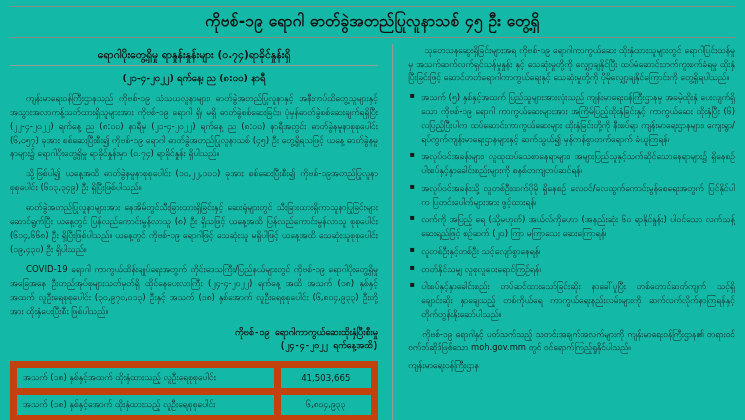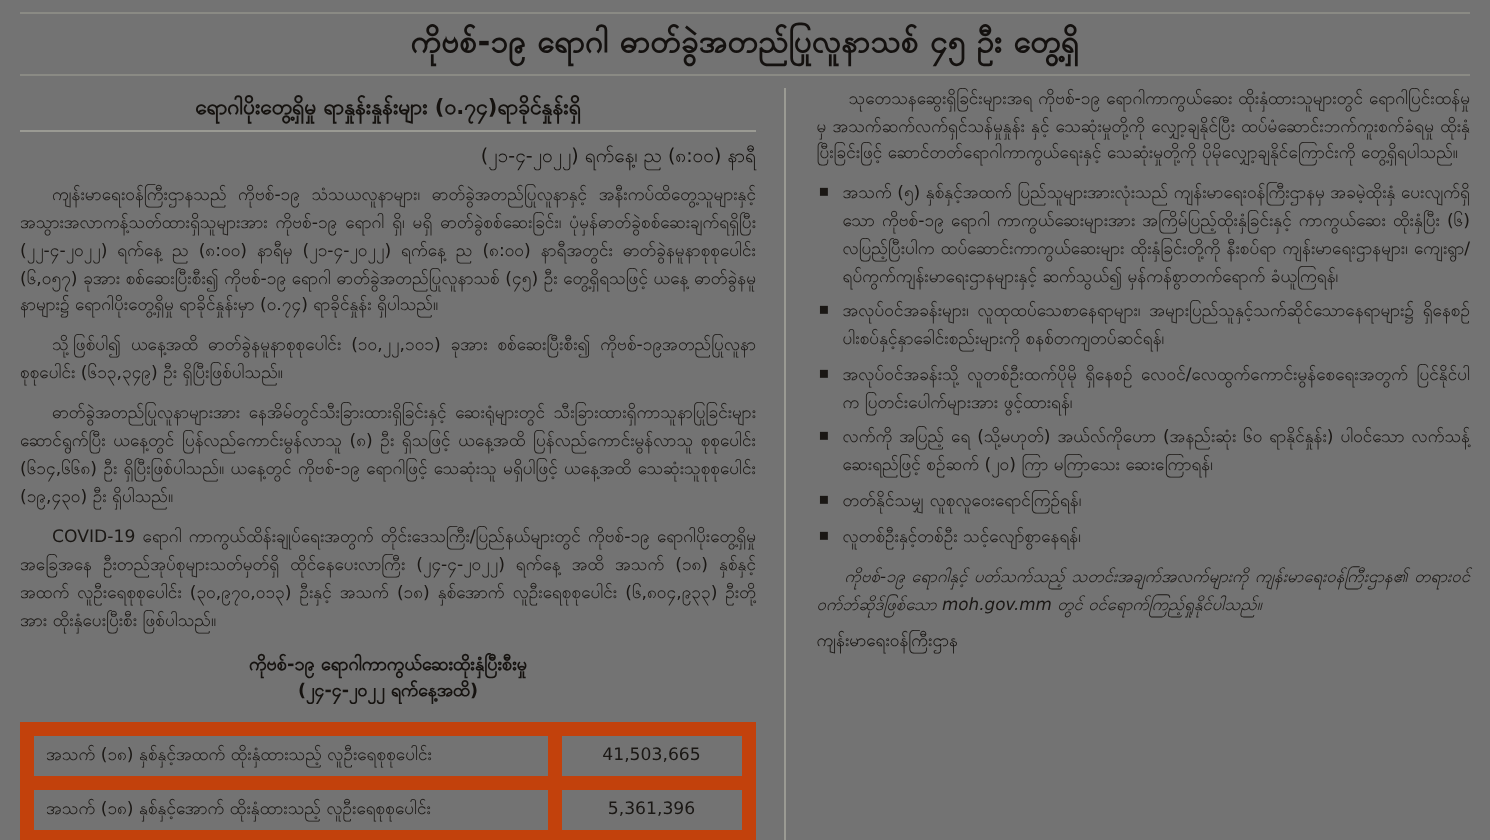--- a/index.html
+++ b/index.html
@@ -10,21 +10,21 @@
     width: 745px;
     height: 420px;
     background: #efefe9;
     font-family: "DejaVu Sans", sans-serif;
     overflow: hidden;
   }
   .page {
     position: relative;
     width: 745px;
     height: 420px;
-    background: #737373;
+    background: #14b8a6;
     box-sizing: border-box;
     padding: 6px 10px 4px 10px;
   }
   .title-bar {
     border-top: 1px solid #8a8a84;
     border-bottom: 1px solid #8a8a84;
     text-align: center;
     padding: 5px 0 6px 0;
     margin-bottom: 6px;
   }
@@ -58,42 +58,43 @@
     text-align: center;
     font-size: 10.5px;
     font-weight: bold;
     color: #15120f;
     padding: 3px 0 4px 0;
     border-bottom: 1px solid #9a9a93;
     margin-bottom: 6px;
     line-height: 1.35;
   }
   .datestamp {
-    text-align: right;
+    text-align: center;
     font-size: 9.5px;
-    font-weight: normal;
+    font-weight: bold;
     color: #15120f;
     margin: 4px 0 6px 0;
   }
   p.body {
     font-size: 8.6px;
     line-height: 1.62;
     color: #1a1714;
     margin: 0 0 6px 0;
     text-align: justify;
     text-justify: inter-word;
     text-indent: 16px;
   }
   .sig {
-    text-align: center;
+    text-align: right;
     font-size: 9px;
     font-weight: bold;
     color: #15120f;
     line-height: 1.5;
     margin-top: 8px;
+    font-family: Liberation Mono, monospace;
   }
   .sig .sig-date {
     font-weight: bold;
     font-size: 8.8px;
   }
   table.stats {
     width: 100%;
     border-collapse: collapse;
     margin-top: 8px;
     font-size: 8.6px;
@@ -139,21 +140,20 @@
     font-size: 8px;
     color: #1a1714;
   }
   .footnote {
     font-size: 8.4px;
     line-height: 1.6;
     color: #1a1714;
     text-align: justify;
     margin: 6px 0 0 0;
     text-indent: 14px;
-    font-style: italic;
   }
   .footer-sign {
     text-align: left;
     font-size: 8.6px;
     font-weight: normal;
     color: #15120f;
     margin-top: 6px;
     padding-right: 4px;
   }
 </style>
@@ -185,41 +185,42 @@
       </div>
 
       <table class="stats">
         <tbody>
           <tr>
             <td class="label">အသက် (၁၈) နှစ်နှင့်အထက် ထိုးနှံထားသည့် လူဦးရေစုစုပေါင်း</td>
             <td class="value">41,503,665</td>
           </tr>
           <tr>
             <td class="label">အသက် (၁၈) နှစ်နှင့်အောက် ထိုးနှံထားသည့် လူဦးရေစုစုပေါင်း</td>
-            <td class="value">5,361,396</td>
+            <td class="value">၆,၈၀၄,၉၃၃</td>
           </tr>
         </tbody>
       </table>
 
     </div>
 
     <div class="divider"></div>
 
     <div class="col-right">
 
       <p class="right-intro">သုတေသနဆွေးရှိခြင်းများအရ ကိုဗစ်-၁၉ ရောဂါကာကွယ်ဆေး ထိုးနှံထားသူများတွင် ရောဂါပြင်းထန်မှု မှ အသက်ဆက်လက်ရှင်သန်မှုနှုန်း နှင့် သေဆုံးမှုတို့ကို လျှော့ချနိုင်ပြီး ထပ်မံဆောင်းဘက်ကူးစက်ခံရမှု ထိုးနှံပြီးခြင်းဖြင့် ဆောင်တတ်ရောဂါကာကွယ်ရေးနှင့် သေဆုံးမှုတို့ကို ပိုမိုလျှော့ချနိုင်ကြောင်းကို တွေ့ရှိရပါသည်။</p>
 
 
       <ul class="bullet-list">
         <li>အသက် (၅) နှစ်နှင့်အထက် ပြည်သူများအားလုံးသည် ကျန်းမာရေးဝန်ကြီးဌာနမှ အခမဲ့ထိုးနှံ ပေးလျက်ရှိသော ကိုဗစ်-၁၉ ရောဂါ ကာကွယ်ဆေးများအား အကြိမ်ပြည့်ထိုးနှံခြင်းနှင့် ကာကွယ်ဆေး ထိုးနှံပြီး (၆) လပြည့်ပြီးပါက ထပ်ဆောင်းကာကွယ်ဆေးများ ထိုးနှံခြင်းတို့ကို နီးစပ်ရာ ကျန်းမာရေးဌာနများ၊ ကျေးရွာ/ရပ်ကွက်ကျန်းမာရေးဌာနများနှင့် ဆက်သွယ်၍ မှန်ကန်စွာတက်ရောက် ခံယူကြရန်၊</li>
         <li>အလုပ်ဝင်အခန်းများ၊ လူထုထပ်သေစာနေရာများ၊ အများပြည်သူနှင့်သက်ဆိုင်သောနေရာများ၌ ရှိနေစဉ် ပါးစပ်နှင့်နှာခေါင်းစည်းများကို စနစ်တကျတပ်ဆင်ရန်၊</li>
         <li>အလုပ်ဝင်အခန်းသို့ လူတစ်ဦးထက်ပိုမို ရှိနေစဉ် လေဝင်/လေထွက်ကောင်းမွန်စေရေးအတွက် ပြင်နိုင်ပါက ပြတင်းပေါက်များအား ဖွင့်ထားရန်၊</li>
         <li>လက်ကို အပြည့် ရေ (သို့မဟုတ်) အယ်လ်ကိုဟော (အနည်းဆုံး ၆၀ ရာနိုင်နှုန်း) ပါဝင်သော လက်သန့်ဆေးရည်ဖြင့် စဉ်ဆက် (၂၀) ကြာ မကြာသေး ဆေးကြောရန်၊</li>
+        <li>လူတစ်ဦးနှင့်တစ်ဦး သင့်လျော်စွာနေရန်၊</li>
         <li>တတ်နိုင်သမျှ လူစုလူဝေးရောင်ကြဉ်ရန်၊</li>
-        <li>လူတစ်ဦးနှင့်တစ်ဦး သင့်လျော်စွာနေရန်၊</li>
+        <li>ပါးစပ်နှင့်နှာခေါင်းစည်း တပ်ဆင်ထားသော်ခြင်းဆိုး နာခေါ်ပူပြီး တစ်တောင်ဆတ်ကျက် သင့်ရှိ ချောင်းဆိုး နှာချေသည့် တစ်ကိုယ်ရေ ကာကွယ်ရေးနည်းလမ်းများကို ဆက်လက်လိုက်နာကြရန်နှင့် တိုက်တွန်းနိုးဆော်ပါသည်။</li>
       </ul>
 
       <p class="footnote">ကိုဗစ်-၁၉ ရောဂါနှင့် ပတ်သက်သည့် သတင်းအချက်အလက်များကို ကျန်းမာရေးဝန်ကြီးဌာန၏ တရားဝင် ဝက်ဘ်ဆိုဒ်ဖြစ်သော moh.gov.mm တွင် ဝင်ရောက်ကြည့်ရှုနိုင်ပါသည်။</p>
 
       <div class="footer-sign">ကျန်းမာရေးဝန်ကြီးဌာန</div>
 
     </div>
 
   </div>
 

